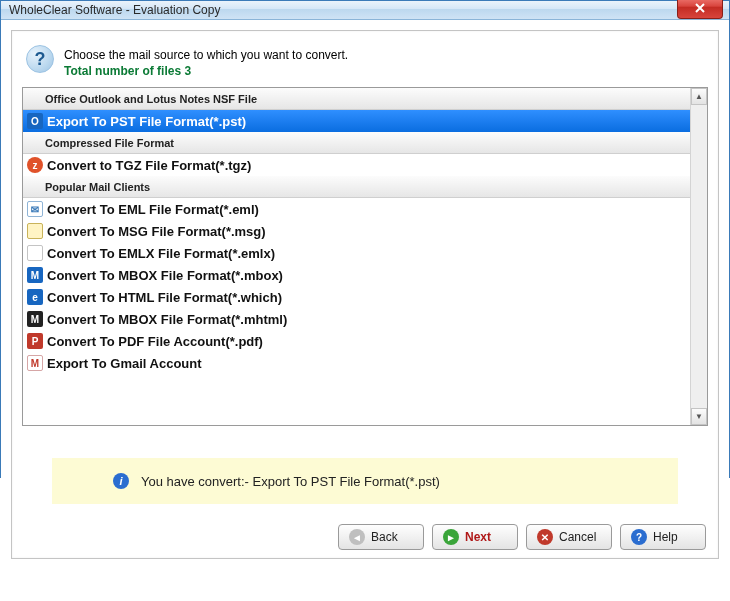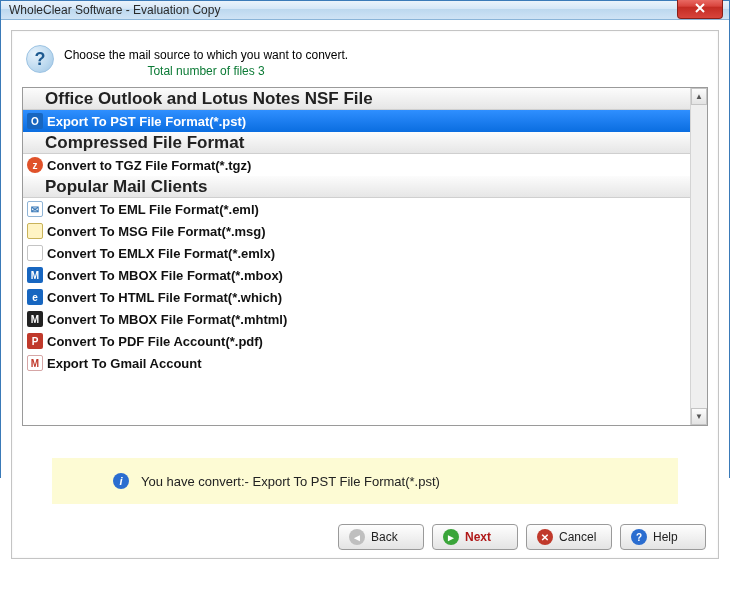--- a/index.html
+++ b/index.html
@@ -80,43 +80,43 @@
     background: radial-gradient(circle at 30% 30%, #e7f2fb, #bcd9ef 60%, #9cc3e3);
     border: 1px solid #9cc3e3;
     display: flex;
     align-items: center;
     justify-content: center;
     color: #1e5a90;
     font-weight: bold;
     font-size: 18px;
     flex-shrink: 0;
   }
-  .header-text { line-height: 1.35; padding-top: 2px; text-align: center; }
-  .subtext { color: #0b7a35; font-weight: normal; }
+  .header-text { line-height: 1.35; padding-top: 2px; }
+  .subtext { color: #0b7a35; font-weight: bold; }
   .listview-wrap {
     border: 1px solid #9a9a9a;
     height: 339px;
     display: flex;
     background: #fff;
   }
   .listview {
     flex: 1;
     overflow: hidden;
     background: #fff;
   }
   .lv-header {
     height: 22px;
     background: linear-gradient(to bottom, #fcfcfc, #e6e6e6);
     border-bottom: 1px solid #cfcfcf;
     font-weight: bold;
     padding-left: 22px;
     display: flex;
     align-items: center;
     color: #222;
-    font-size: 17px;
+    font-size: 11px;
   }
   .lv-item {
     height: 22px;
     display: flex;
     align-items: center;
     padding-left: 4px;
     gap: 4px;
     font-size: 13px;
     font-weight: bold;
     color: #111;

